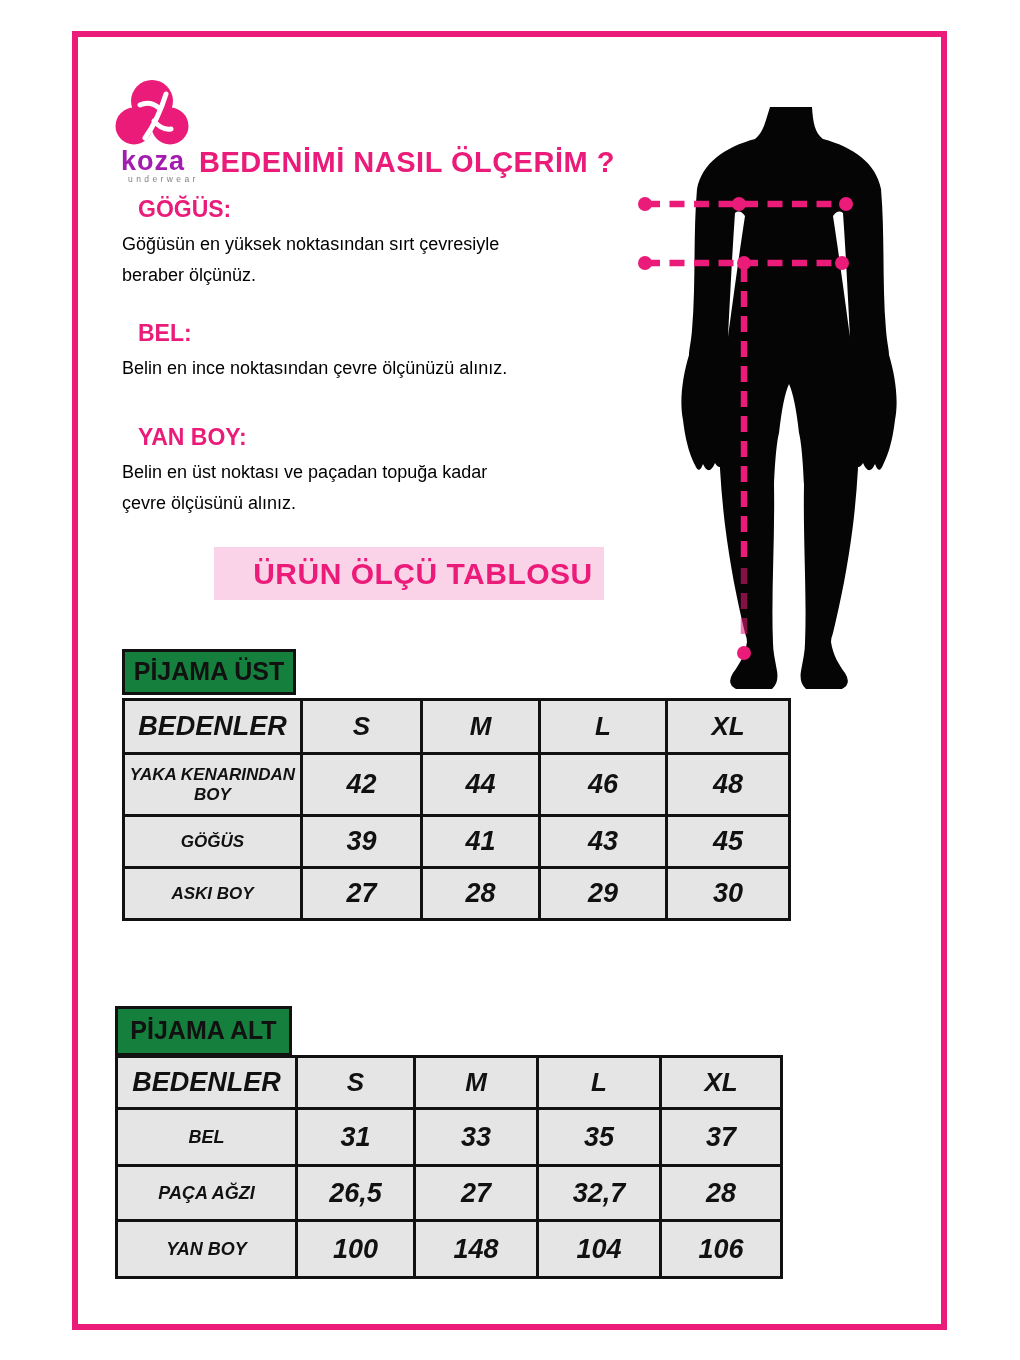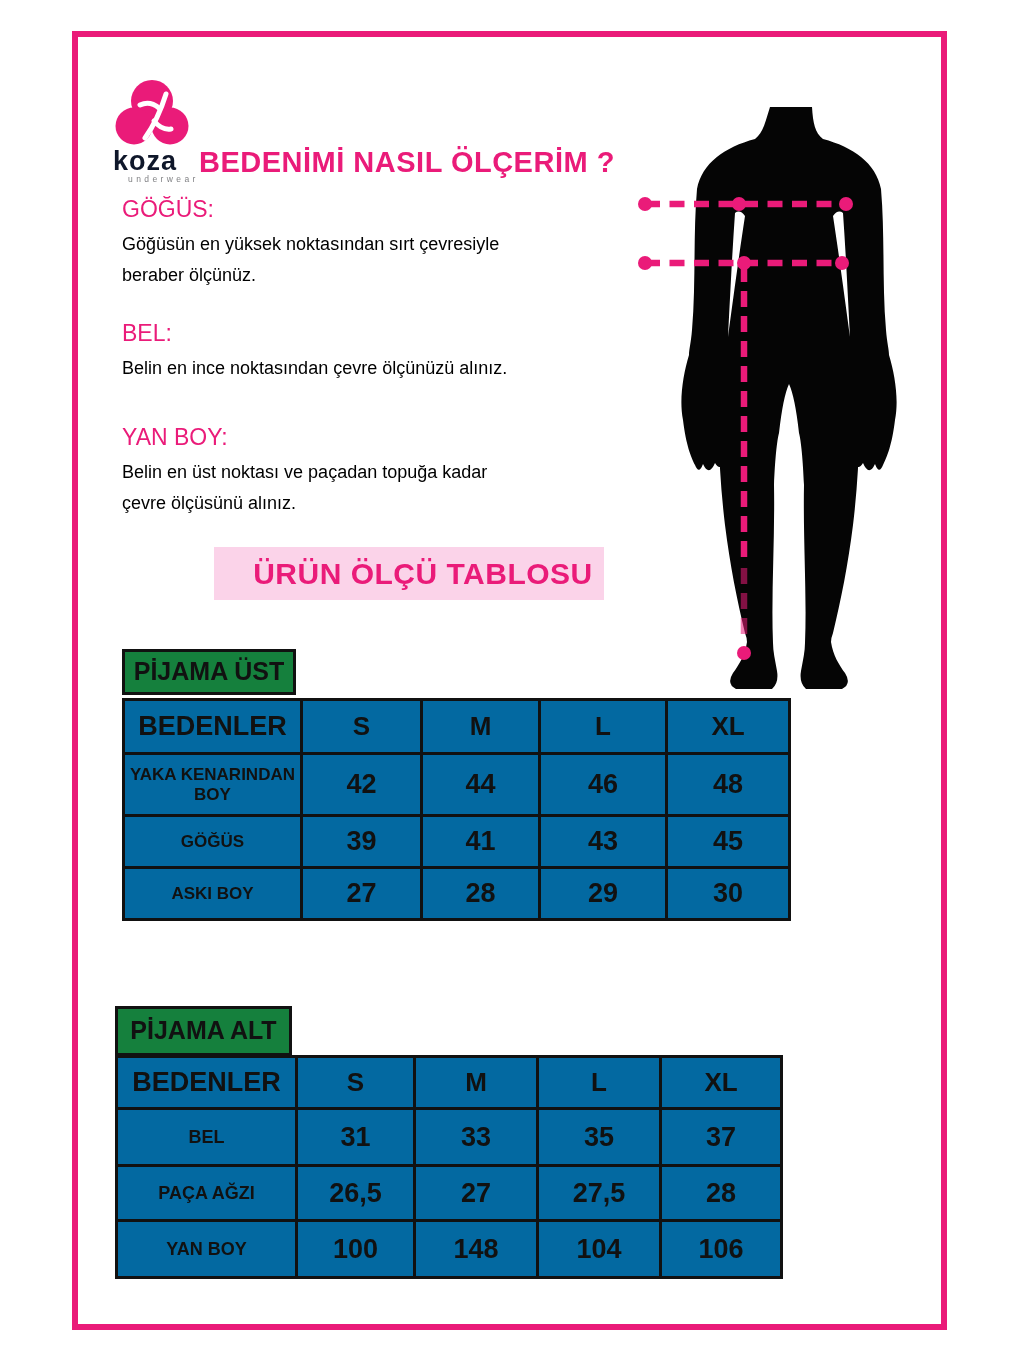--- a/index.html
+++ b/index.html
@@ -10,47 +10,47 @@
   html,body{margin:0;padding:0;background:#ffffff;}
   body{font-family:"Liberation Sans","DejaVu Sans",sans-serif;color:var(--ink);}
   #canvas{position:relative;width:1020px;height:1360px;background:#ffffff;overflow:hidden;}
 
   .frame{position:absolute;left:72px;top:31px;width:875px;height:1299px;
          border:6px solid var(--accent);box-sizing:border-box;}
 
   
   .logo{position:absolute;left:113px;top:80px;width:90px;}
   .logo svg{display:block;}
-  .logo-word{position:absolute;left:0px;top:68px;font-size:27px;font-weight:bold;
-             color:#0f172a;letter-spacing:1px;line-height:1;}
+  .logo-word{position:absolute;left:8px;top:68px;font-size:27px;font-weight:bold;
+             color:#a21caf;letter-spacing:1px;line-height:1;}
   .logo-sub{position:absolute;left:15px;top:95px;font-size:8.5px;color:#808184;
             letter-spacing:3.4px;line-height:1;white-space:nowrap;}
 
   .page-title{position:absolute;left:199px;top:146px;font-size:29px;font-weight:bold;
               color:var(--accent);letter-spacing:.5px;white-space:nowrap;}
 
   .section{position:absolute;left:122px;width:505px;}
-  .section-heading{font-size:23px;font-weight:normal;color:var(--accent);margin:0 0 6px 0;}
+  .section-heading{font-size:23px;font-weight:bold;color:var(--accent);margin:0 0 6px 16px;}
   .section-text{font-size:18px;line-height:31px;margin:0;white-space:pre-line;color:#000;}
   #sec-gogus{top:196px;}
   #sec-bel{top:320px;}
   #sec-yanboy{top:424px;}
 
   .banner{position:absolute;left:214px;top:547px;width:362px;height:53px;
           background:var(--light-pink);color:var(--accent);font-size:30px;font-weight:bold;
           text-align:center;line-height:53px;letter-spacing:.5px;padding-left:28px;}
 
   .figure{position:absolute;left:633px;top:85px;width:272px;height:622px;}
 
   .box-label{position:absolute;border:3.5px solid var(--ink);box-sizing:border-box;
              font-weight:bold;font-size:25px;text-align:center;background:#15803d;}
   #label-ust{left:122px;top:649px;width:174px;height:46px;line-height:39px;}
   #label-alt{left:115px;top:1006px;width:177px;height:50px;line-height:43px;}
 
-  table.size{position:absolute;border-collapse:collapse;table-layout:fixed;background:#0369a1;}
+  table.size{position:absolute;border-collapse:collapse;table-layout:fixed;background:#e5e5e5;font-style:italic;}
   table.size td,table.size th{border:3px solid var(--ink);text-align:center;vertical-align:middle;
                               padding:0;font-weight:bold;}
   #table-ust{left:122px;top:698px;width:666px;}
   #table-alt{left:115px;top:1055px;width:665px;}
   th.col-head{font-size:27px;}
   th.size-head{font-size:26px;}
   td.row-label{font-size:17px;line-height:20px;padding:0 6px;}
   #table-alt td.row-label{font-size:18px;}
   td.val{font-size:27px;}
 </style>
@@ -229,21 +229,21 @@
       <td class="row-label">BEL</td>
       <td class="val">31</td>
       <td class="val">33</td>
       <td class="val">35</td>
       <td class="val">37</td>
     </tr>
     <tr style="height:55px">
       <td class="row-label">PAÇA AĞZI</td>
       <td class="val">26,5</td>
       <td class="val">27</td>
-      <td class="val">27,5</td>
+      <td class="val">32,7</td>
       <td class="val">28</td>
     </tr>
     <tr style="height:57px">
       <td class="row-label">YAN BOY</td>
       <td class="val">100</td>
       <td class="val">148</td>
       <td class="val">104</td>
       <td class="val">106</td>
     </tr>
   </tbody>

